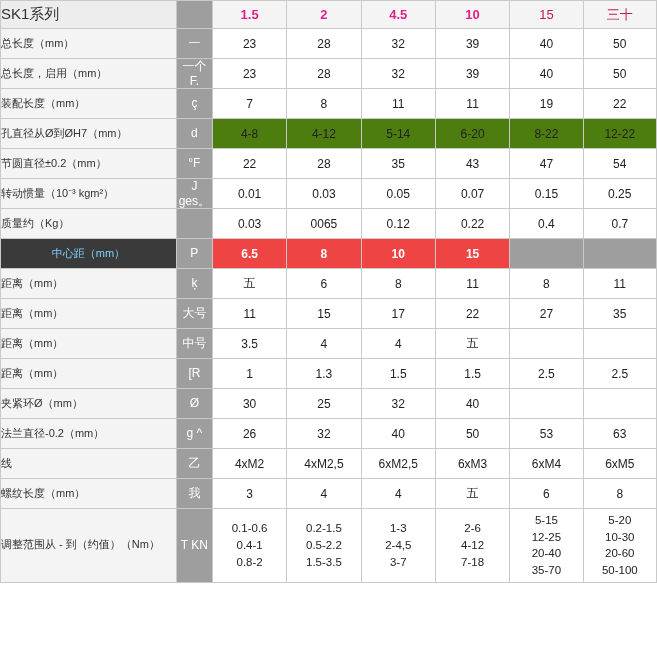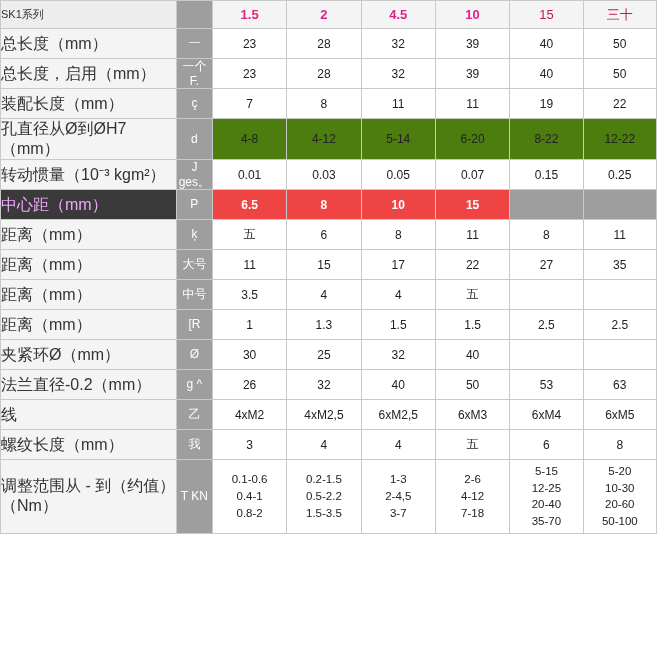--- a/index.html
+++ b/index.html
@@ -33,21 +33,21 @@
   
   col.c-label { width: 175px; }
   col.c-sym   { width: 36px; }
   col.c-v     { width: 74px; }
   col.c-v2    { width: 73px; }
 
   
   .hdr-title {
     background: #ededed;
     color: #333;
-    font-size: 11px;
+    font-size: 15px;
     text-align: left;
     padding-left: 5px;
     height: 28px;
     font-weight: normal;
   }
   .hdr-sym {
     background: #9e9e9e;
     height: 28px;
   }
   .hdr-val {
@@ -64,26 +64,27 @@
     font-size: 13px;
   }
 
   
   td.label {
     background: #f4f4f4;
     text-align: left;
     padding-left: 5px;
     padding-right: 3px;
     color: #333;
-    font-size: 16px;
+    font-size: 11px;
     line-height: 1.25;
   }
   td.label.hl {
     background: #3a3a3a;
-    color: #f0abfc;
+    color: #7dd3fc;
+    text-align: center;
   }
   
   td.sym {
     background: #9e9e9e;
     color: #ffffff;
     text-align: center;
     font-size: 12px;
     line-height: 1.2;
   }
   
@@ -172,30 +173,50 @@
           <td class="label">孔直径从Ø到ØH7（mm）</td>
           <td class="sym">d</td>
           <td class="val shade">4-8</td>
           <td class="val shade">4-12</td>
           <td class="val shade">5-14</td>
           <td class="val shade">6-20</td>
           <td class="val shade">8-22</td>
           <td class="val shade">12-22</td>
         </tr>
         <tr>
+          <td class="label">节圆直径±0.2（mm）</td>
+          <td class="sym">°F</td>
+          <td class="val">22</td>
+          <td class="val">28</td>
+          <td class="val">35</td>
+          <td class="val">43</td>
+          <td class="val">47</td>
+          <td class="val">54</td>
+        </tr>
+        <tr>
           <td class="label">转动惯量（10⁻³ kgm²）</td>
           <td class="sym">J ges。</td>
           <td class="val">0.01</td>
           <td class="val">0.03</td>
           <td class="val">0.05</td>
           <td class="val">0.07</td>
           <td class="val">0.15</td>
           <td class="val">0.25</td>
         </tr>
         <tr>
+          <td class="label">质量约（Kg）</td>
+          <td class="sym"></td>
+          <td class="val">0.03</td>
+          <td class="val">0065</td>
+          <td class="val">0.12</td>
+          <td class="val">0.22</td>
+          <td class="val">0.4</td>
+          <td class="val">0.7</td>
+        </tr>
+        <tr>
           <td class="label hl">中心距（mm）</td>
           <td class="sym">P</td>
           <td class="val hl">6.5</td>
           <td class="val hl">8</td>
           <td class="val hl">10</td>
           <td class="val hl">15</td>
           <td class="val grey"></td>
           <td class="val grey"></td>
         </tr>
         <tr>

